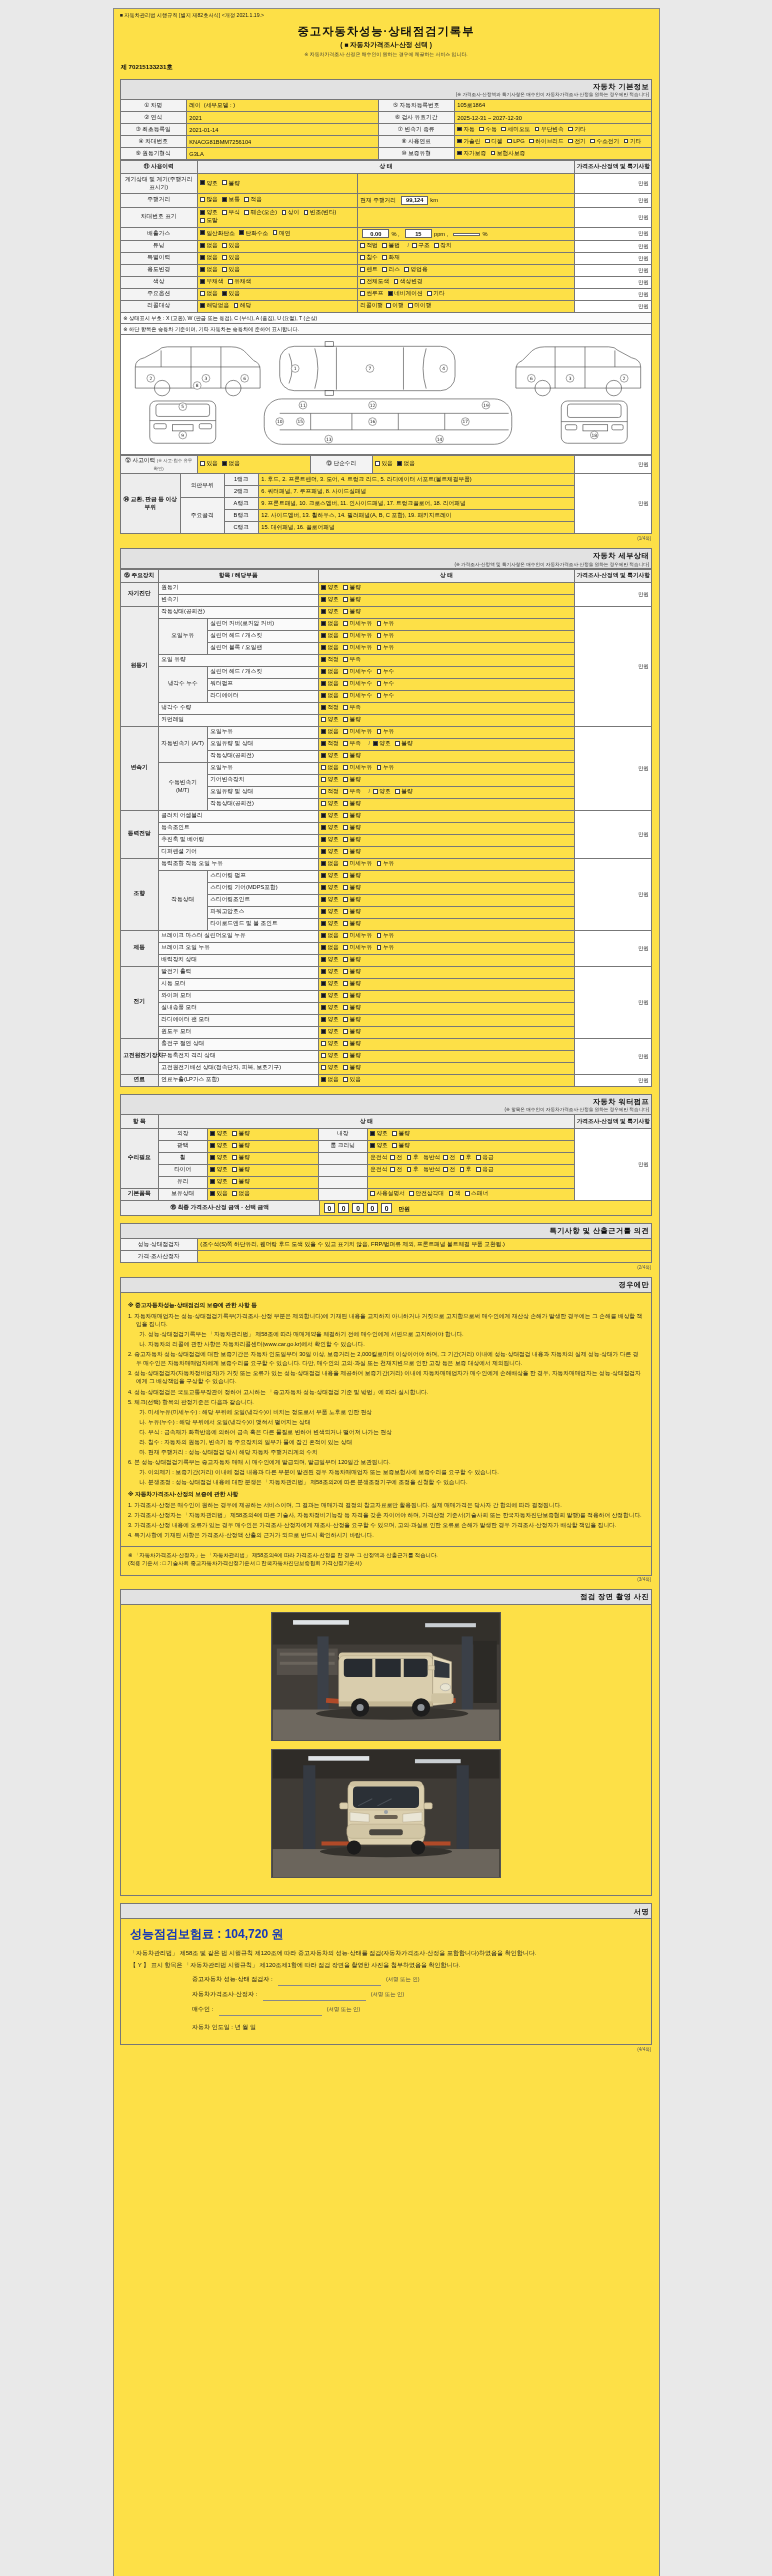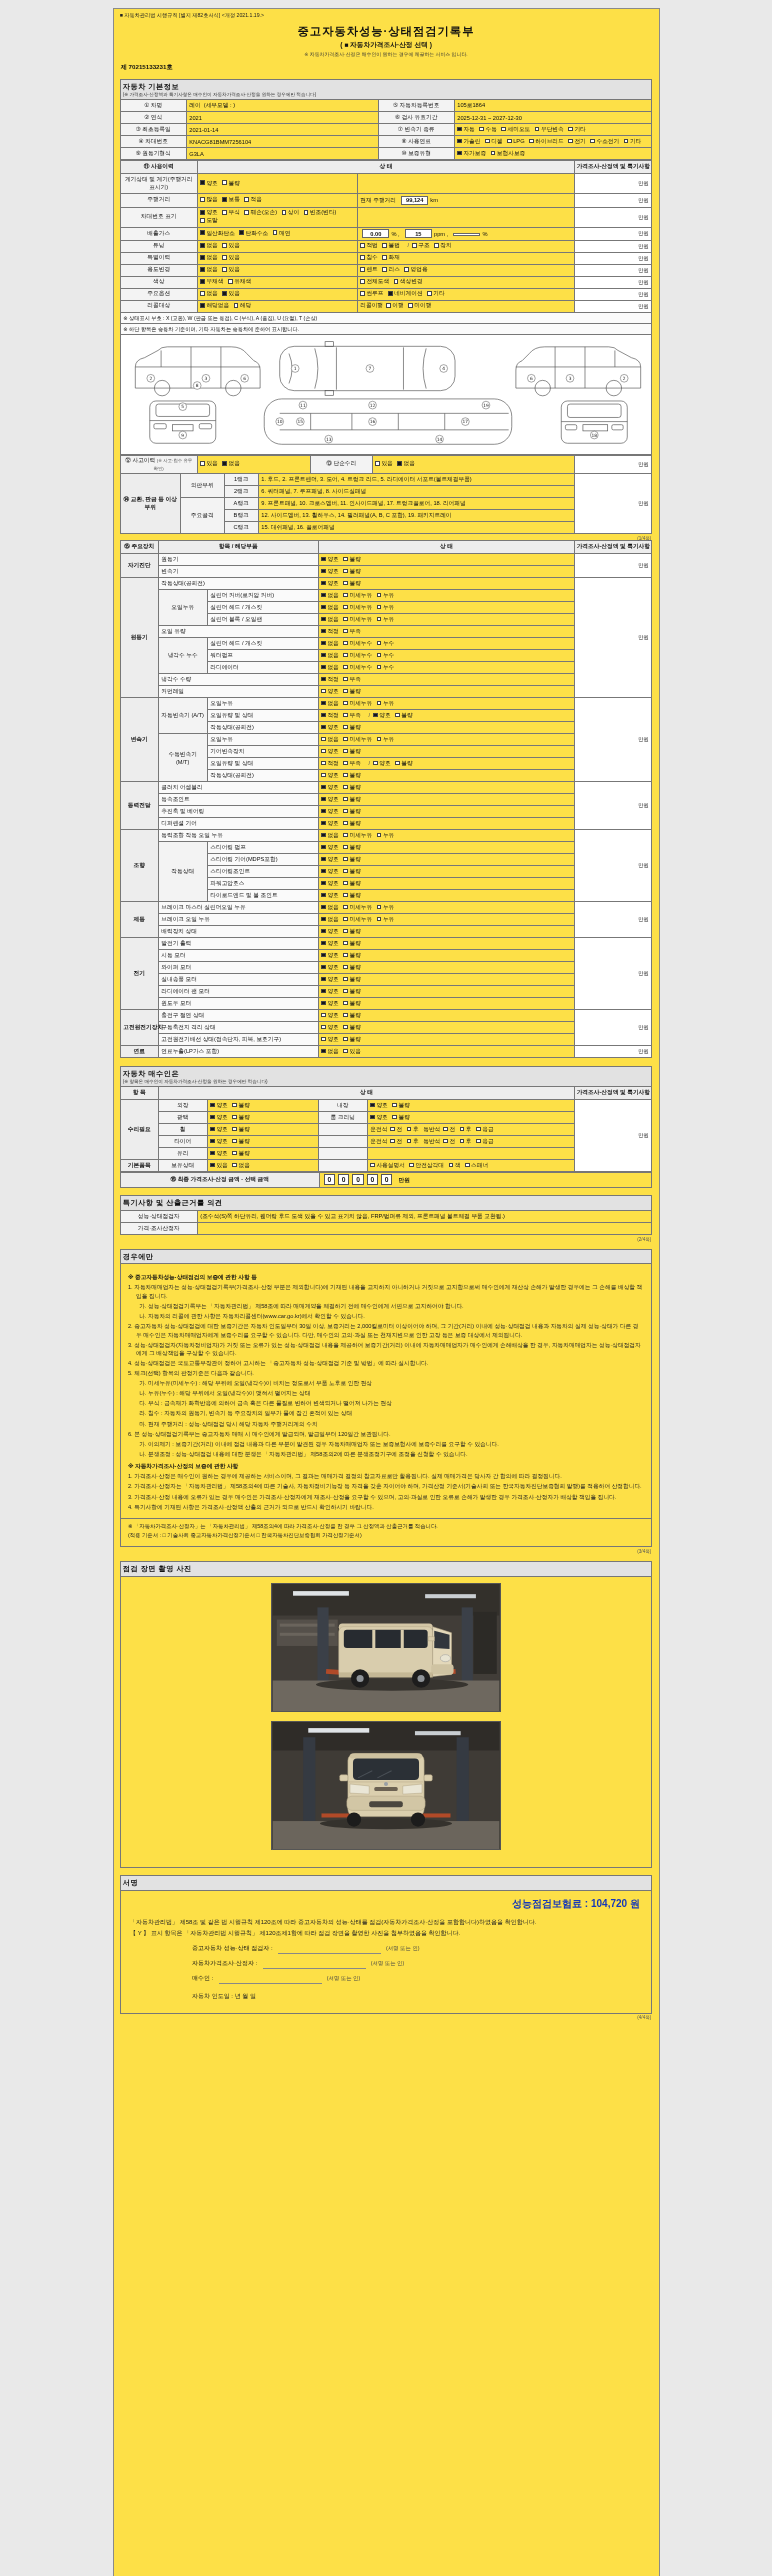--- a/index.html
+++ b/index.html
@@ -8,21 +8,21 @@
   .page{width:547px;margin:8px auto;background:#fde047;border:0.5px solid #8a8a8a;border-bottom:none;
         padding:3.1px 6.2px 20.6px;min-height:2571px}
   .form-ref{font-size:5.2px;color:#222;margin-bottom:5.2px}
   .title{font-size:11.3px;font-weight:bold;text-align:center;letter-spacing:1px}
   .subtitle{font-size:6.7px;font-weight:bold;text-align:center;margin-top:2.1px}
   .subnote{font-size:4.9px;text-align:center;color:#333;margin-top:1px}
   .docno{font-size:6.2px;font-weight:bold;margin:5.2px 0 2.1px 1px}
   table{border-collapse:collapse;width:100%;table-layout:fixed}
   td,th{border:0.5px solid #777;font-size:5.7px;padding:1.5px 2.6px;vertical-align:middle;word-break:keep-all}
   th{background:#ededed;font-weight:bold;text-align:center;padding:2.1px 1px}
-  .band{border:0.5px solid #777;background:#e2e2e2;text-align:left;padding:2.1px 2.1px 1.5px;margin-top:7.2px}
+  .band{border:0.5px solid #777;background:#e2e2e2;text-align:right;padding:2.1px 2.1px 1.5px;margin-top:7.2px}
   .band .bt{font-size:7.2px;font-weight:bold;letter-spacing:0.5px}
   .band .bn{font-size:4.6px;color:#333;font-weight:normal;margin-top:0.5px}
   .stack{margin-top:-0.5px}
   .lbl{background:#f3f3f3;text-align:center}
   .glbl{background:#ededed;font-weight:bold;text-align:center}
   .item-cell{background:#fafafa}
   .price-cell{text-align:right;color:#222;font-size:5.2px;background:#fff}
   .cb{display:inline-block;width:4.6px;height:4.6px;border:0.5px solid #444;background:#fff;vertical-align:-0.5px;margin-right:1.5px}
   .cb.on{background:#161616}
   .opt{display:inline-block;margin-right:4.6px;white-space:nowrap}
@@ -37,21 +37,21 @@
   .digitbox{display:inline-block;width:11.3px;height:10.3px;border:0.5px solid #555;margin:0 1.5px;
             text-align:center;font-weight:bold;font-size:6.7px;line-height:9.8px;background:#fff}
   .notes-body{border:0.5px solid #777;border-top:none;padding:5.2px 7.2px;font-size:5.7px;line-height:1.5}
   .note-h{font-weight:bold;margin:3.6px 0 2.1px}
   .note-p{padding-left:8.2px;text-indent:-8.2px;margin:1.5px 0;color:#222}
   .ind1{margin-left:11.3px}
   .opinion-body{border:0.5px solid #777;border-top:none;padding:4.1px 7.2px 7.2px;font-size:5.4px;line-height:1.55;color:#222}
   .photos-body{border:0.5px solid #777;border-top:none;padding:7.2px 0 9.3px;text-align:center}
   .photo{display:block;margin:0 auto 8.2px;border:0.5px solid #555;background:#3d3a36}
   .sig-body{border:0.5px solid #777;border-top:none;padding:5.2px 9.3px 11.3px;font-size:6px;line-height:1.6}
-  .fee-line{text-align:right;font-size:10px;font-weight:bold;color:#1638b8;margin:1px 2.1px 5.2px 0}
+  .fee-line{text-align:left;font-size:12px;font-weight:bold;color:#1638b8;margin:1px 2.1px 5.2px 0}
   .sig-st{margin:2.1px 0;color:#222}
   .sig-row{margin:4.6px 0 0 62px}
   .sig-blank{display:inline-block;width:103px;border-bottom:0.5px solid #888;margin:0 5.2px}
   .sig-suffix{color:#444;font-size:5.4px}
   .date-line{margin:7.2px 0 0 62px;color:#222}
 </style>
 </head>
 <body>
 
 <div class="page">
@@ -327,20 +327,24 @@
           <td class="">12. 사이드멤버,  13. 휠하우스,  14. 필러패널(A, B, C 포함),  19. 패키지트레이</td>
         </tr>
         <tr>
           <td class="lbl">C랭크</td>
           <td class="">15. 대쉬패널,  16. 플로어패널</td>
         </tr>
       </tbody>
   </table>
   <div class="pgmark">(1/4쪽)</div>
 
+  <div class="band">
+    <div class="bt">자동차 세부상태</div>
+    <div class="bn">(※ 가격조사·산정액 및 특기사항은 매수인이 자동차가격조사·산정을 원하는 경우에만 적습니다)</div>
+  </div>
   <table class="stack">
     <colgroup>
         <col style="width:38px">
         <col style="width:49px">
         <col style="width:111px">
         <col>
         <col style="width:77px">
       </colgroup>
     <thead id="detail-head">
         <tr>
@@ -539,21 +543,21 @@
         <tr>
           <td class="glbl" rowspan="1">연료</td>
           <td class="item-cell" colspan="2">연료누출(LP가스 포함)</td>
           <td class=""><span class="opt"><span class="cb on"></span><span>없음</span></span><span class="opt"><span class="cb"></span><span>있음</span></span></td>
           <td class="price-cell" rowspan="1">만원</td>
         </tr>
       </tbody>
   </table>
 
   <div class="band">
-    <div class="bt">자동차 매수인은</div>
+    <div class="bt">자동차 워터펌프</div>
     <div class="bn">(※ 항목은 매수인이 자동차가격조사·산정을 원하는 경우에만 적습니다)</div>
   </div>
   <table class="stack">
     <colgroup>
         <col style="width:38px">
         <col style="width:49px">
         <col style="width:111px">
         <col style="width:49px">
         <col>
         <col style="width:77px">

